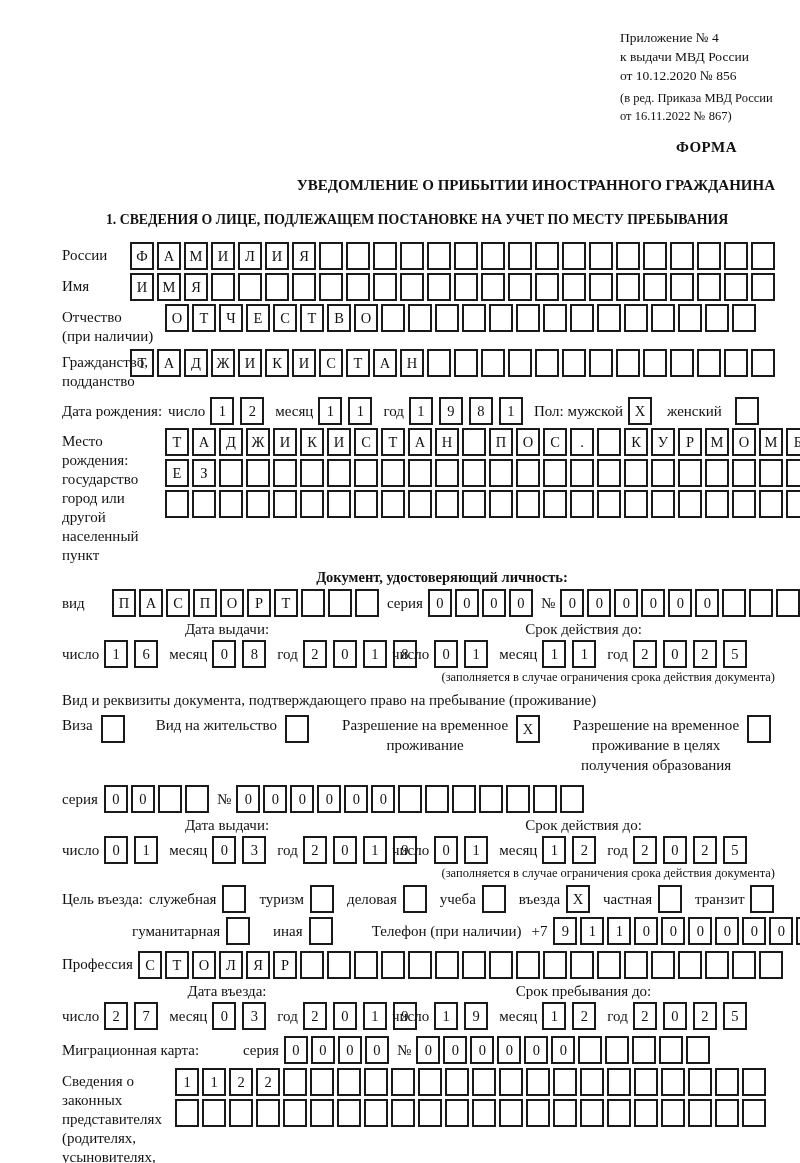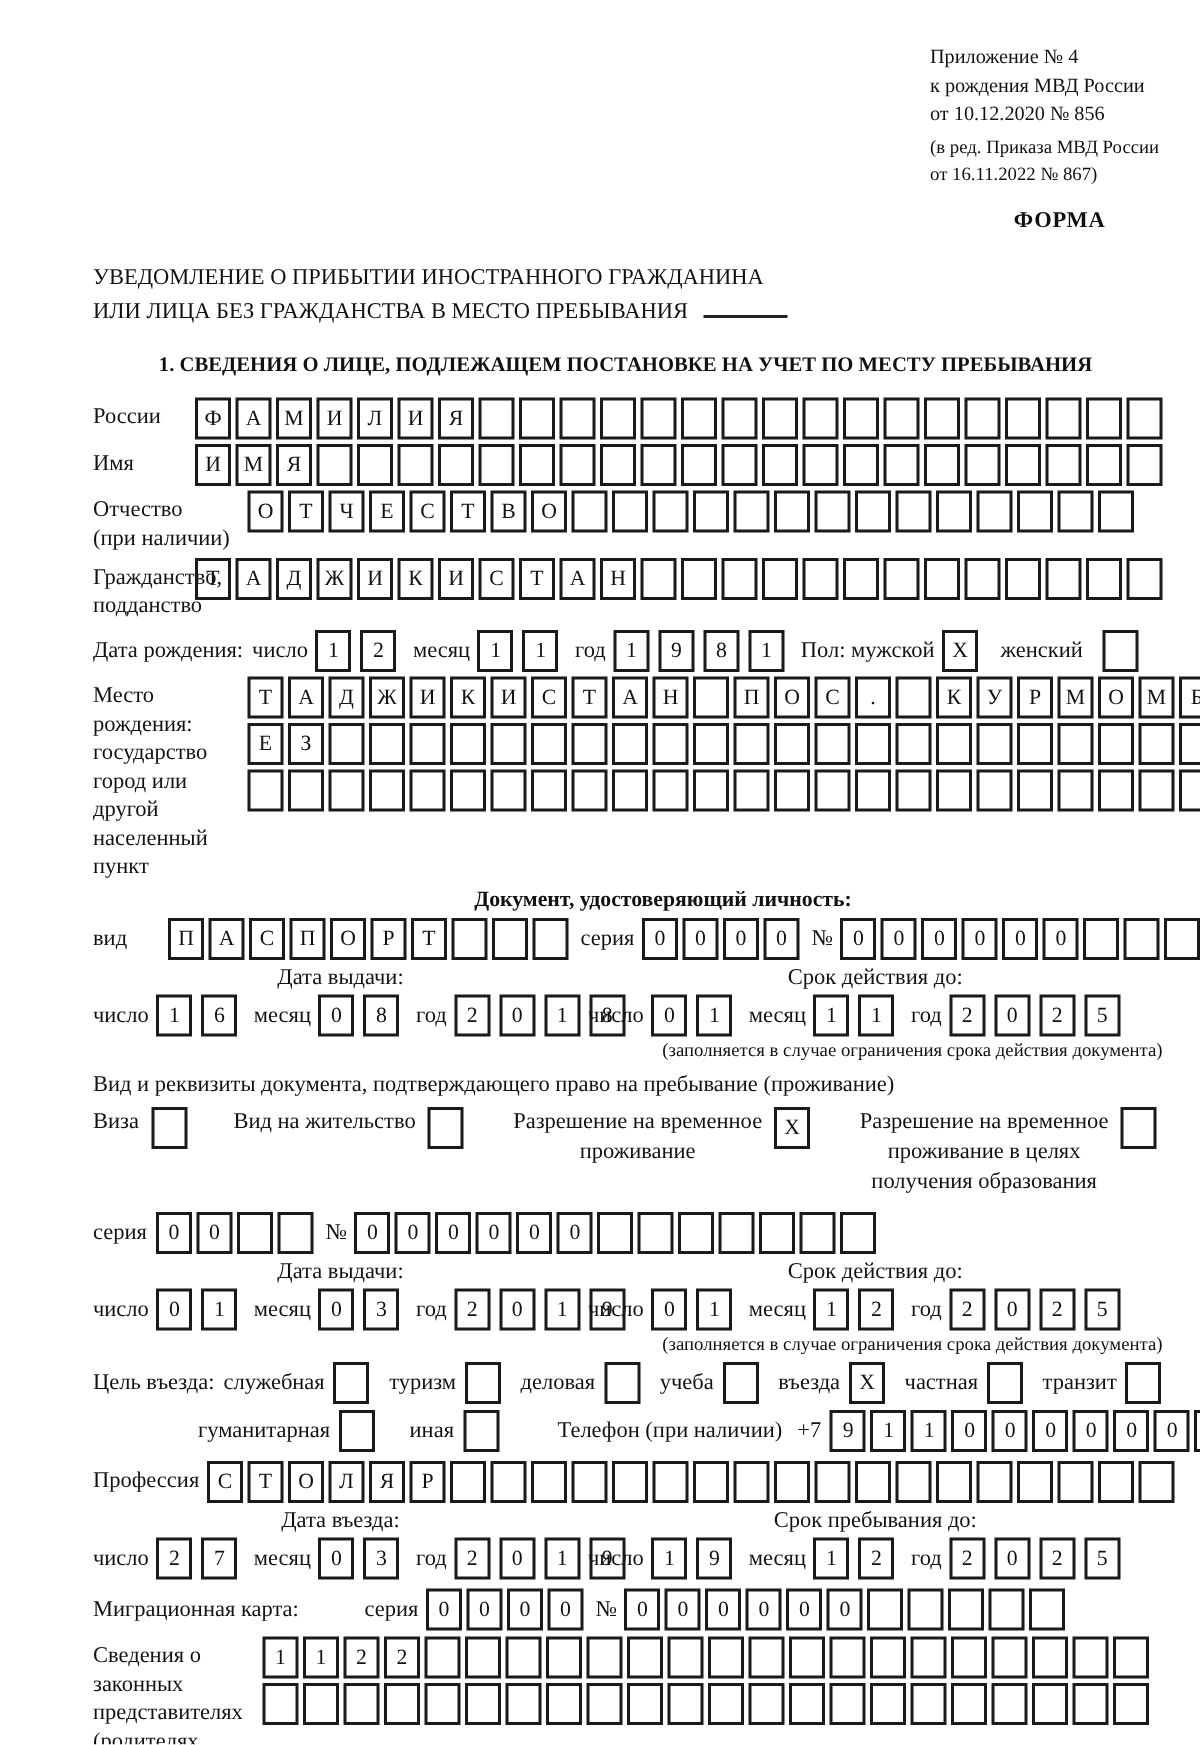--- a/index.html
+++ b/index.html
@@ -6,21 +6,21 @@
   .page{
     width:800px;height:1163px;box-sizing:border-box;position:relative;
     background:#ffffff;color:#111;overflow:hidden;
     font-family:"Liberation Serif","DejaVu Serif",serif;
     padding:28px 25px 10px 62px;
   }
   
   .appendix{margin-left:558px;font-size:13.5px;line-height:19px;}
   .appendix .amend{font-size:12.5px;line-height:18px;margin-top:4px;}
   .forma{font-weight:bold;font-size:15px;text-align:right;margin:14px 38px 18px 0;letter-spacing:.5px;}
-  .title{ text-align:left;font-weight:normal;font-size:15px;line-height:22px;margin:0 0 16px 0;}
+  .title{ text-align:right;font-weight:bold;font-size:15px;line-height:22px;margin:0 0 16px 0;}
   .blank-line{display:inline-block;width:56px;border-bottom:2px solid #222;margin-left:10px;height:14px;}
   .sec-heading{font-weight:bold;font-size:13.8px;text-align:center;margin:16px 0 14px -20px;width:750px;}
   
   .frow{display:flex;align-items:flex-start;margin-bottom:3px;}
   .flabel{font-size:15px;line-height:19px;flex:none;padding-top:4px;}
   .pre{white-space:pre-line;}
   .w68{width:68px;}
   .w103{width:103px;}
   .w113{width:113px;}
   .boxes{display:flex;flex-wrap:nowrap;}
@@ -58,35 +58,32 @@
   .legal-wrap{display:flex;margin-top:4px;}
   .mt6{margin-top:6px;}
 </style>
 </head>
 <body>
 
 <div class="page">
 
   <div class="appendix">
     <div>Приложение № 4</div>
-    <div>к рождения МВД России</div>
+    <div>к выдачи МВД России</div>
     <div>от 10.12.2020 № 856</div>
     <div class="amend">
       <div>(в ред. Приказа МВД России</div>
       <div>от 16.11.2022 № 867)</div>
     </div>
   </div>
 
   <div class="forma">ФОРМА</div>
 
   <div class="title">
     <div>УВЕДОМЛЕНИЕ О ПРИБЫТИИ ИНОСТРАННОГО ГРАЖДАНИНА</div>
-    <div>
-      <span>ИЛИ ЛИЦА БЕЗ ГРАЖДАНСТВА В МЕСТО ПРЕБЫВАНИЯ</span><span class="blank-line"></span>
-    </div>
   </div>
 
   <div class="sec-heading">1. СВЕДЕНИЯ О ЛИЦЕ, ПОДЛЕЖАЩЕМ ПОСТАНОВКЕ НА УЧЕТ ПО МЕСТУ ПРЕБЫВАНИЯ</div>
 
   <div class="frow">
     <div class="flabel w68">России</div>
     <div class="boxes">
         <span class="cbox">Ф</span>
         <span class="cbox">А</span>
         <span class="cbox">М</span>

